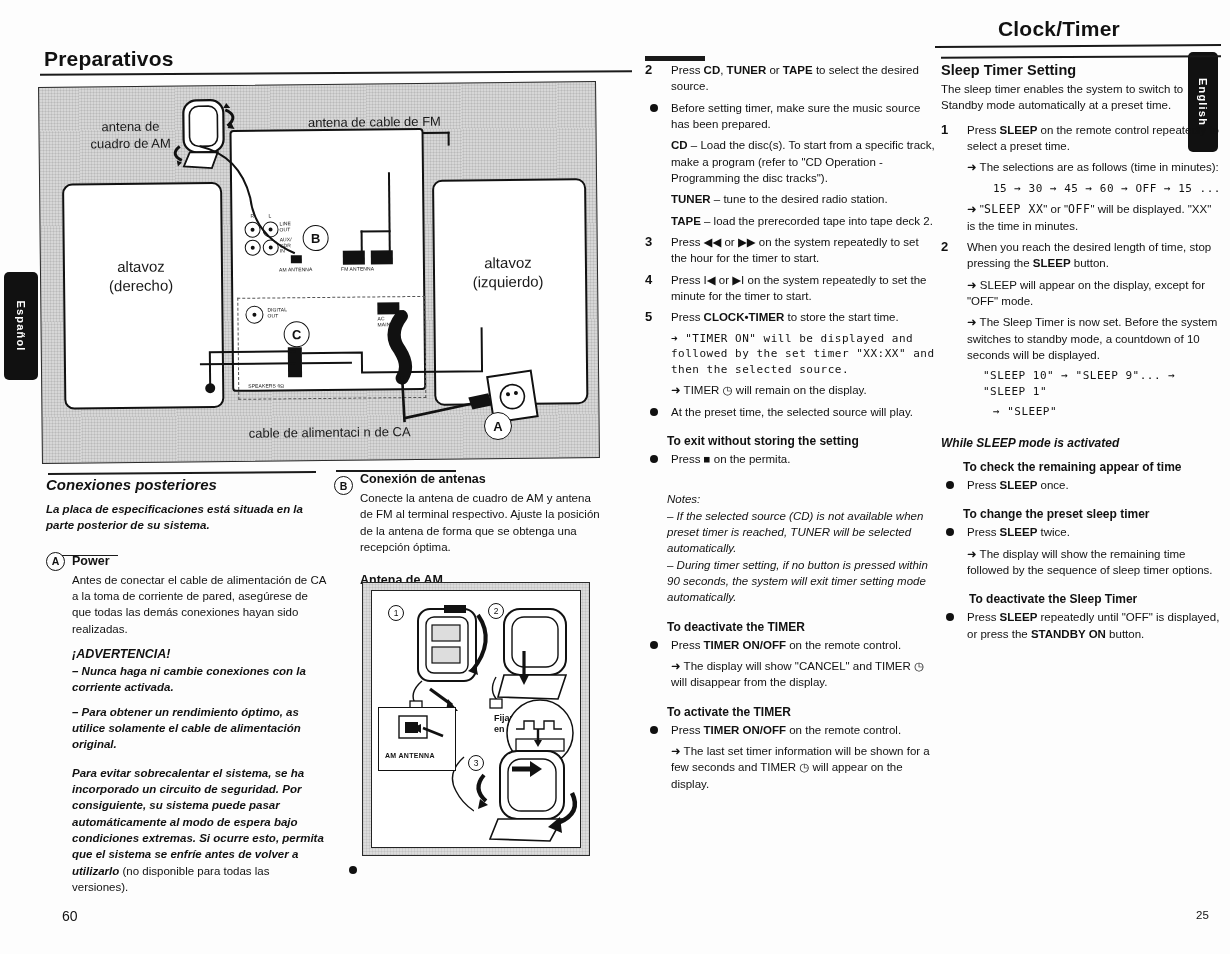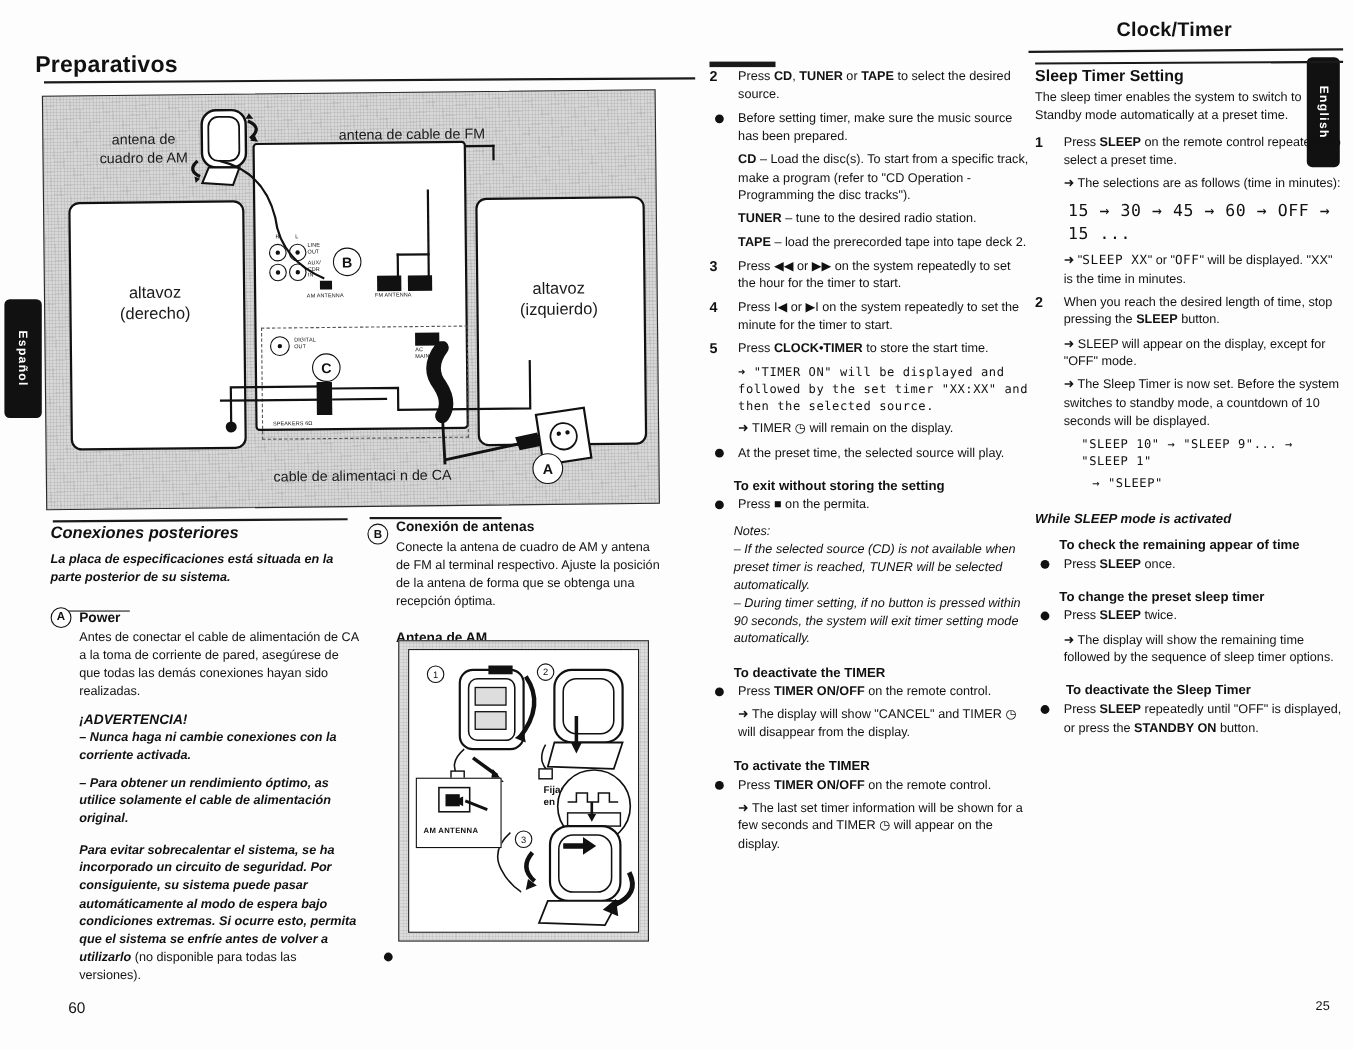--- a/index.html
+++ b/index.html
@@ -22,25 +22,25 @@
   }
 
   
   .t      { position: absolute; line-height: 1.28; }
   .b      { font-weight: bold; }
   .i      { font-style: italic; }
   .lcd    { font-family: "DejaVu Sans Mono", monospace; letter-spacing: .5px; }
 
   
   .h-prep {
-    left: 32px; top: 46px; font-size: 21px; font-weight: bold;
+    left: 44px; top: 46px; font-size: 21px; font-weight: bold;
     letter-spacing: .2px;
   }
   .h-clock {
-    right: 110px; top: 16px; font-size: 18px; font-weight: bold;
+    right: 110px; top: 16px; font-size: 21px; font-weight: bold;
     letter-spacing: .2px;
   }
   .rule {
     position: absolute; background: #1a1a1a;
   }
   .rule-left  { left: 40px;  top: 72px;  width: 592px; height: 2px; transform: rotate(-0.35deg); }
   .rule-midtop{ left: 645px; top: 56px;  width: 60px;  height: 5px; }
   .rule-right { left: 935px; top: 45px;  width: 286px; height: 2px; transform: rotate(-0.45deg); }
   .rule-right2{ left: 941px; top: 56px;  width: 280px; height: 1.6px; transform: rotate(-0.3deg); }
   .rule-conn  { left: 48px;  top: 472px; width: 268px; height: 1.6px; transform: rotate(-0.4deg); }
@@ -406,21 +406,21 @@
       <span class="d"></span>
       <p class="pen">At the preset time, the selected source will play.</p>
     </div>
 
     <div class="sub2 indent">To exit without storing the setting</div>
     <div class="bullet">
       <span class="d"></span>
       <p class="pen">Press ■ on the permita.</p>
     </div>
 
-    <div class="indent" style="margin-top:8px;">
+    <div class="indent" style="margin-top:24px;">
       <p class="notes">Notes:</p>
       <p class="notes">– If the selected source (CD) is not available when preset timer is reached, TUNER will be selected automatically.</p>
       <p class="notes">– During timer setting, if no button is pressed within 90 seconds, the system will exit timer setting mode automatically.</p>
     </div>
 
     <div class="sub2 indent">To deactivate the TIMER</div>
     <div class="bullet">
       <span class="d"></span>
       <p class="pen"><span>Press </span><span class="b">TIMER ON/OFF</span><span> on the remote control.</span></p>
       <p class="pen">➜ The display will show "CANCEL" and TIMER ◷ will disappear from the display.</p>
@@ -435,21 +435,21 @@
   </div>
 
   <div class="col-en2">
     <div class="hdr-sleep">Sleep Timer Setting</div>
     <p class="pen">The sleep timer enables the system to switch to Standby mode automatically at a preset time.</p>
 
     <div class="step" style="margin-top:8px;">
       <span class="n">1</span>
       <p class="pen"><span>Press </span><span class="b">SLEEP</span><span> on the remote control repeatedly to select a preset time.</span></p>
       <p class="pen">➜ The selections are as follows (time in minutes):</p>
-      <p class="pen lcd" style="margin-left:4px;font-size:15px;">15 → 30 → 45 → 60 → OFF →  15 ...</p>
+      <p class="pen lcd" style="margin-left:26px;font-size:11px;">15 → 30 → 45 → 60 → OFF →  15 ...</p>
       <p class="pen"><span>➜ "</span><span class="lcd">SLEEP XX</span><span>" or "</span><span class="lcd">OFF</span><span>" will be displayed. "XX" is the time in minutes.</span></p>
     </div>
 
     <div class="step">
       <span class="n">2</span>
       <p class="pen"><span>When you reach the desired length of time, stop pressing the </span><span class="b">SLEEP</span><span> button.</span></p>
       <p class="pen">➜ SLEEP will appear on the display, except for "OFF" mode.</p>
       <p class="pen">➜ The Sleep Timer is now set. Before the system switches to standby mode, a countdown of 10 seconds will be displayed.</p>
       <p class="pen lcd" style="margin-left:16px;font-size:11px;">"SLEEP 10" → "SLEEP 9"... → "SLEEP 1"</p>
       <p class="pen lcd" style="margin-left:26px;font-size:11px;">→ "SLEEP"</p>

